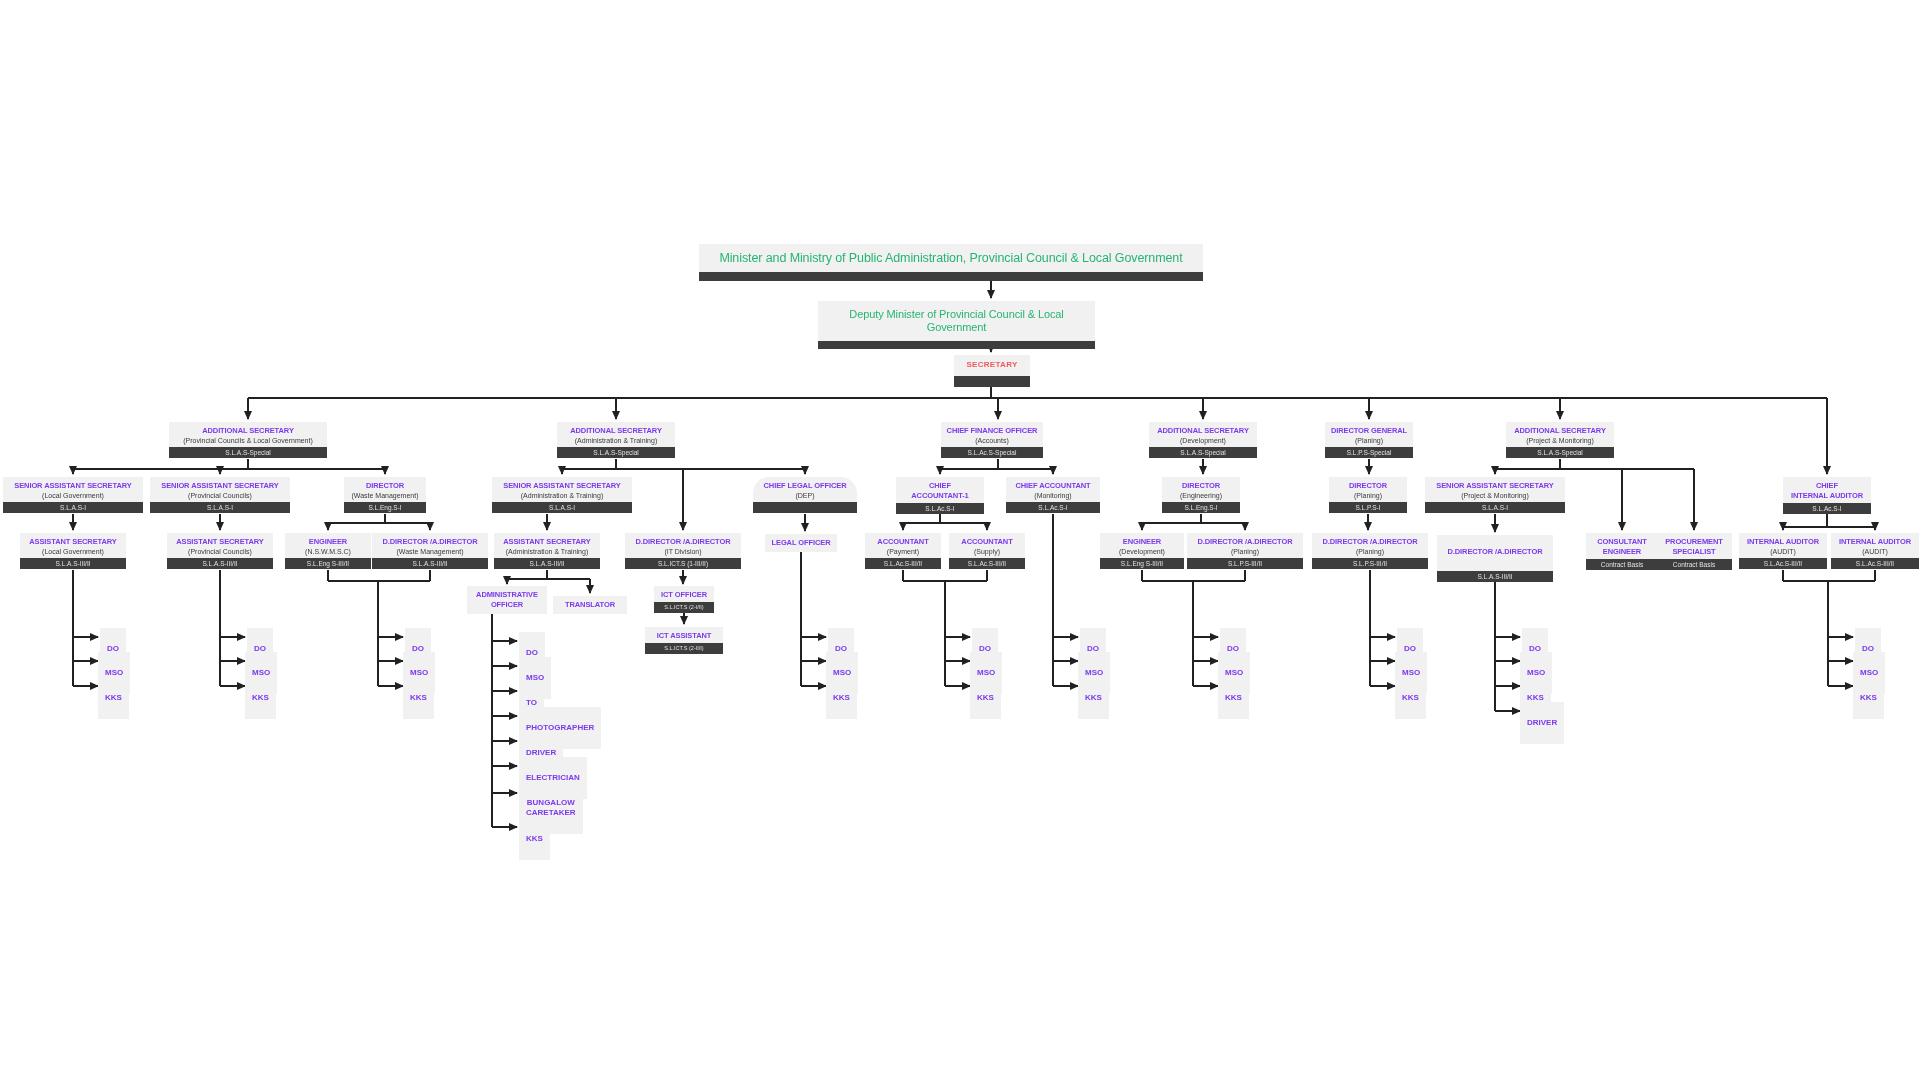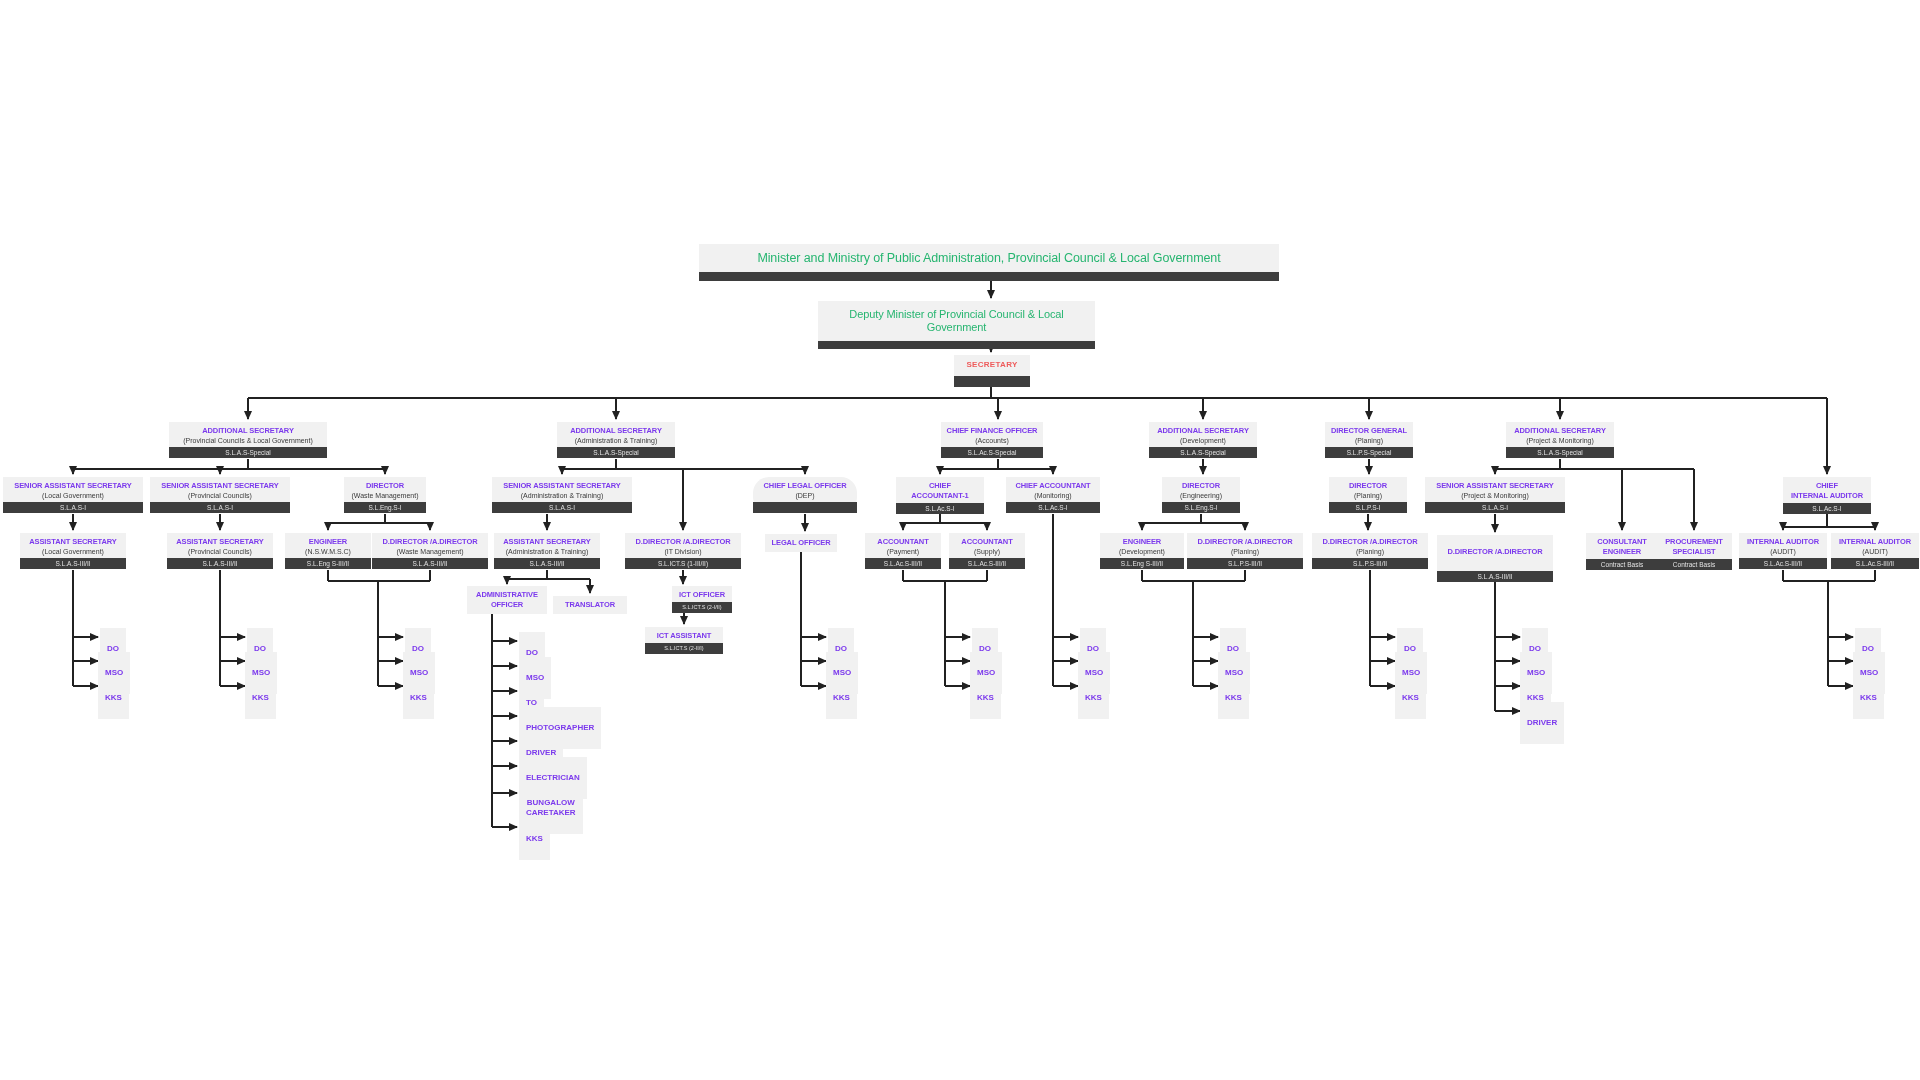--- a/index.html
+++ b/index.html
@@ -152,21 +152,21 @@
       <polyline points="1875,527 1875,530" class="edge" marker-end="url(#arw)"></polyline>
       <polyline points="1783,570 1783,581" class="edge"></polyline>
       <polyline points="1875,570 1875,581" class="edge"></polyline>
       <polyline points="1783,581 1875,581" class="edge"></polyline>
       <polyline points="1828,581 1828,686" class="edge"></polyline>
       <polyline points="1828,637 1853,637" class="edge" marker-end="url(#arw)"></polyline>
       <polyline points="1828,661 1853,661" class="edge" marker-end="url(#arw)"></polyline>
       <polyline points="1828,686 1853,686" class="edge" marker-end="url(#arw)"></polyline>
     </svg>
 
-<div class="node big" style="left: 699px; top: 244px; width: 580px;">
+<div class="node big" style="left: 699px; top: 244px; width: 504px;">
       <span class="title">Minister and Ministry of Public Administration,  Provincial Council &amp; Local Government</span>
       <span class="bar"></span>
     </div>
     <div class="node mid" style="left: 818px; top: 301px; width: 277px;">
       <span class="title">Deputy Minister of Provincial Council &amp; Local Government</span>
       <span class="bar"></span>
     </div>
     <div class="node sec" style="left: 954px; top: 355px; width: 76px;">
       <span class="title">SECRETARY</span>
       <span class="bar"></span>
@@ -338,21 +338,21 @@
       <span class="sub">(AUDIT)</span>
       <span class="bar">S.L.Ac.S-III/II</span>
     </div>
     <div class="node plain" style="left: 467px; top: 586px; width: 80px;">
       <span class="title">ADMINISTRATIVE
 OFFICER</span>
     </div>
     <div class="node plain" style="left: 553px; top: 596px; width: 74px;">
       <span class="title">TRANSLATOR</span>
     </div>
-    <div class="node xs" style="left: 672px; top: 586px; width: 60px;">
+    <div class="node xs" style="left: 654px; top: 586px; width: 60px;">
       <span class="title">ICT OFFICER</span>
       <span class="bar">S.L.ICT.S (2-I/II)</span>
     </div>
     <div class="node xs" style="left: 645px; top: 627px; width: 78px;">
       <span class="title">ICT ASSISTANT</span>
       <span class="bar">S.L.ICT.S (2-II/I)</span>
     </div>
     <div class="leaf" style="left: 100px; top: 628px;">DO</div>
     <div class="leaf" style="left: 98px; top: 652px;">MSO</div>
     <div class="leaf" style="left: 98px; top: 677px;">KKS</div>

